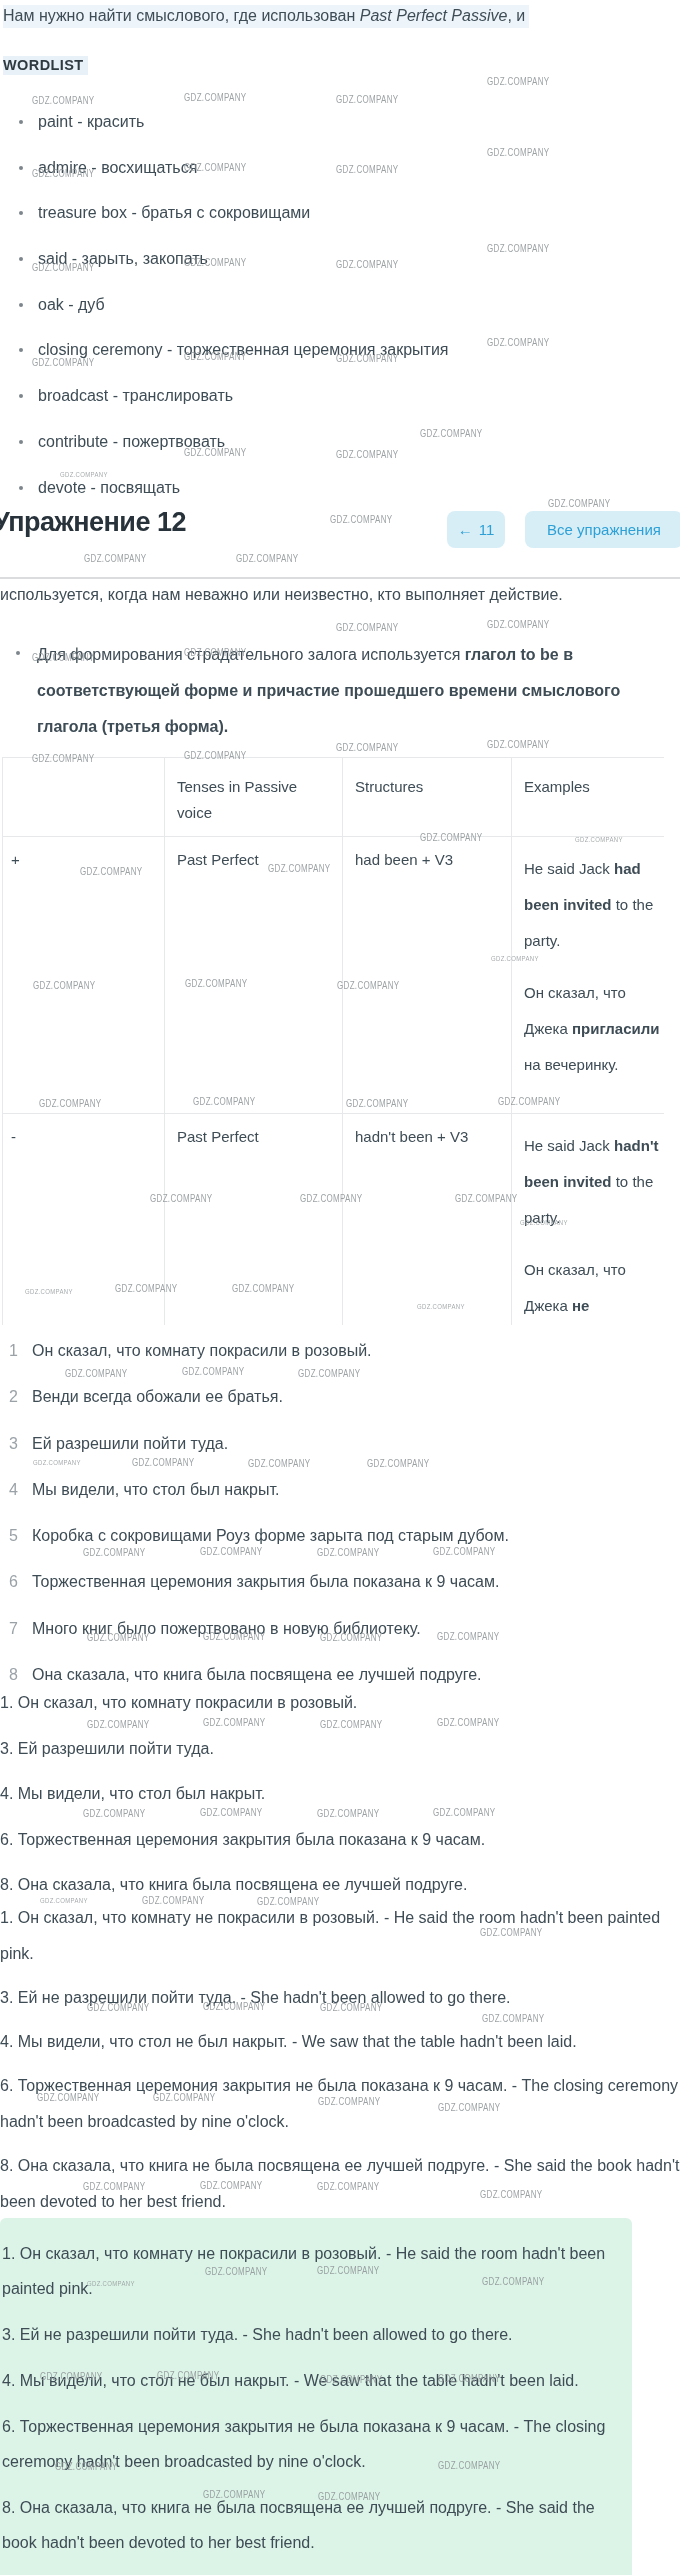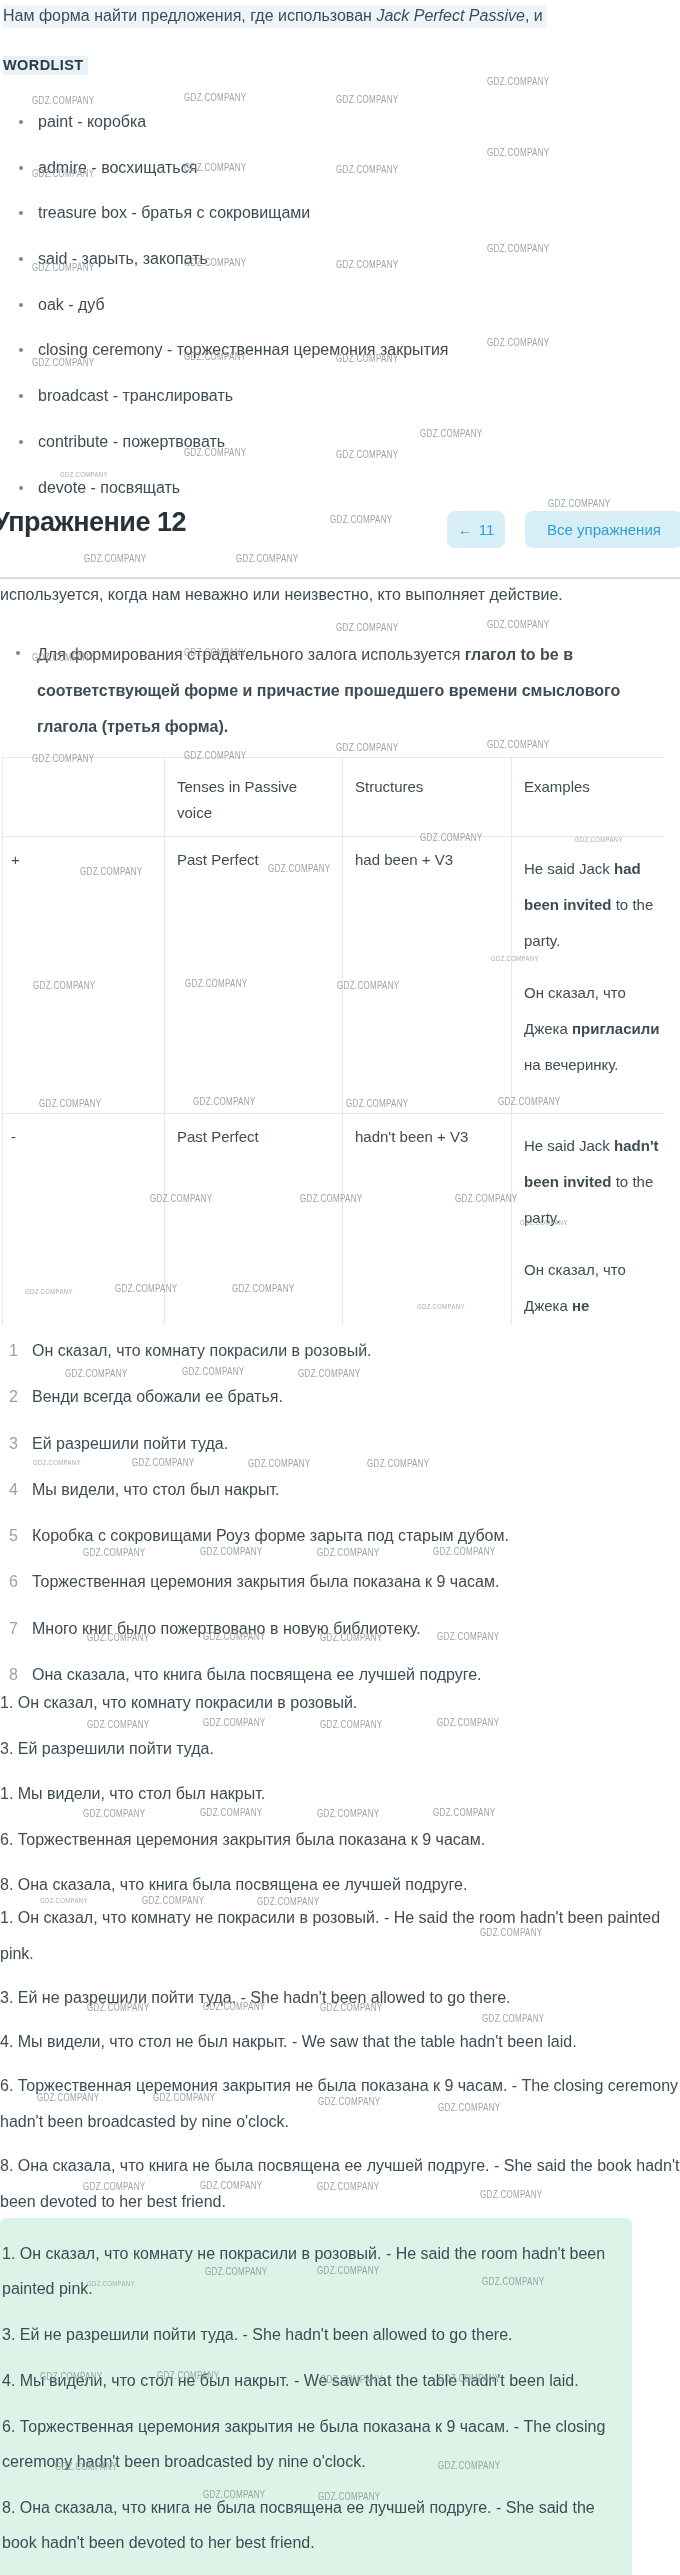--- a/index.html
+++ b/index.html
@@ -65,26 +65,26 @@
   #answer-block{
     top:2218px;left:0;width:632px;background:#dcf4e7;border-radius:6px;
     padding:18px 10px 24px 2px;box-sizing:border-box;z-index:1;
   }
   #answer-block p{margin:0 0 11px 0;font-size:16px;line-height:35px;max-width:620px;}
 </style>
 </head>
 <body>
 
 <div id="intro" class="abs">
-  <span>Нам форма найти предложения, где использован </span><span class="it">Jack Perfect Passive</span><span>, и</span>
+  <span>Нам нужно найти смыслового, где использован </span><span class="it">Past Perfect Passive</span><span>, и</span>
 </div>
 
 <div id="wordlist-title" class="abs">WORDLIST</div>
 <ul id="wordlist" class="abs">
-    <li><span class="dot"></span><span>paint - коробка</span></li>
+    <li><span class="dot"></span><span>paint - красить</span></li>
     <li><span class="dot"></span><span>admire - восхищаться</span></li>
     <li><span class="dot"></span><span>treasure box - братья с сокровищами</span></li>
     <li><span class="dot"></span><span>said - зарыть, закопать</span></li>
     <li><span class="dot"></span><span>oak - дуб</span></li>
     <li><span class="dot"></span><span>closing ceremony - торжественная церемония закрытия</span></li>
     <li><span class="dot"></span><span>broadcast - транслировать</span></li>
     <li><span class="dot"></span><span>contribute - пожертвовать</span></li>
     <li><span class="dot"></span><span>devote - посвящать</span></li>
   </ul>
 
@@ -150,21 +150,21 @@
     <li><span class="num">4</span><span>Мы видели, что стол был накрыт.</span></li>
     <li><span class="num">5</span><span>Коробка с сокровищами Роуз форме зарыта под старым дубом.</span></li>
     <li><span class="num">6</span><span>Торжественная церемония закрытия была показана к 9 часам.</span></li>
     <li><span class="num">7</span><span>Много книг было пожертвовано в новую библиотеку.</span></li>
     <li><span class="num">8</span><span>Она сказала, что книга была посвящена ее лучшей подруге.</span></li>
   </ol>
 
 <div id="selected-list" class="abs">
     <p>1. Он сказал, что комнату покрасили в розовый.</p>
     <p>3. Ей разрешили пойти туда.</p>
-    <p>1. Мы видели, что стол был накрыт.</p>
+    <p>4. Мы видели, что стол был накрыт.</p>
     <p>6. Торжественная церемония закрытия была показана к 9 часам.</p>
     <p>8. Она сказала, что книга была посвящена ее лучшей подруге.</p>
   </div>
 
 <div id="negative-list" class="abs">
     <p>1. Он сказал, что комнату не покрасили в розовый. - He said the room hadn't been painted pink.</p>
     <p>3. Ей не разрешили пойти туда. - She hadn't been allowed to go there.</p>
     <p>4. Мы видели, что стол не был накрыт. - We saw that the table hadn't been laid.</p>
     <p>6. Торжественная церемония закрытия не была показана к 9 часам. - The closing ceremony hadn't been broadcasted by nine o'clock.</p>
     <p>8. Она сказала, что книга не была посвящена ее лучшей подруге. - She said the book hadn't been devoted to her best friend.</p>

